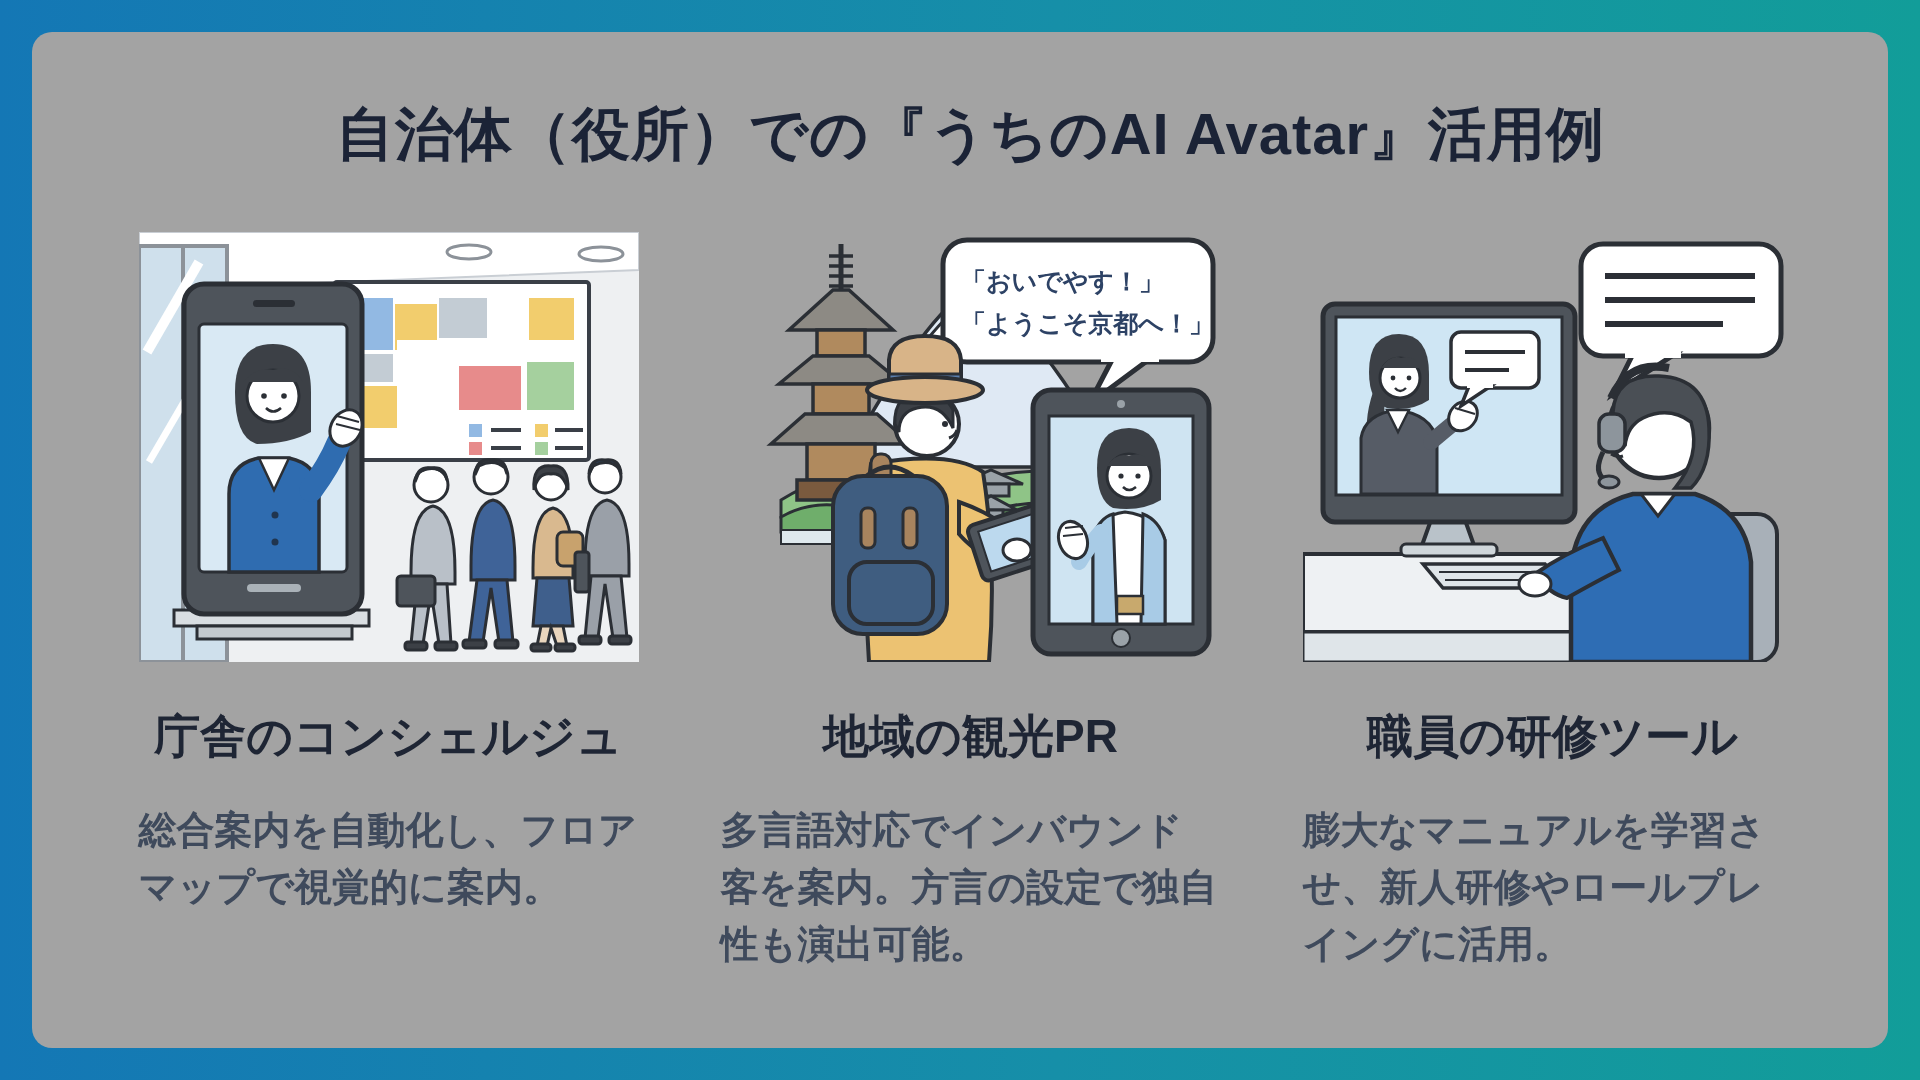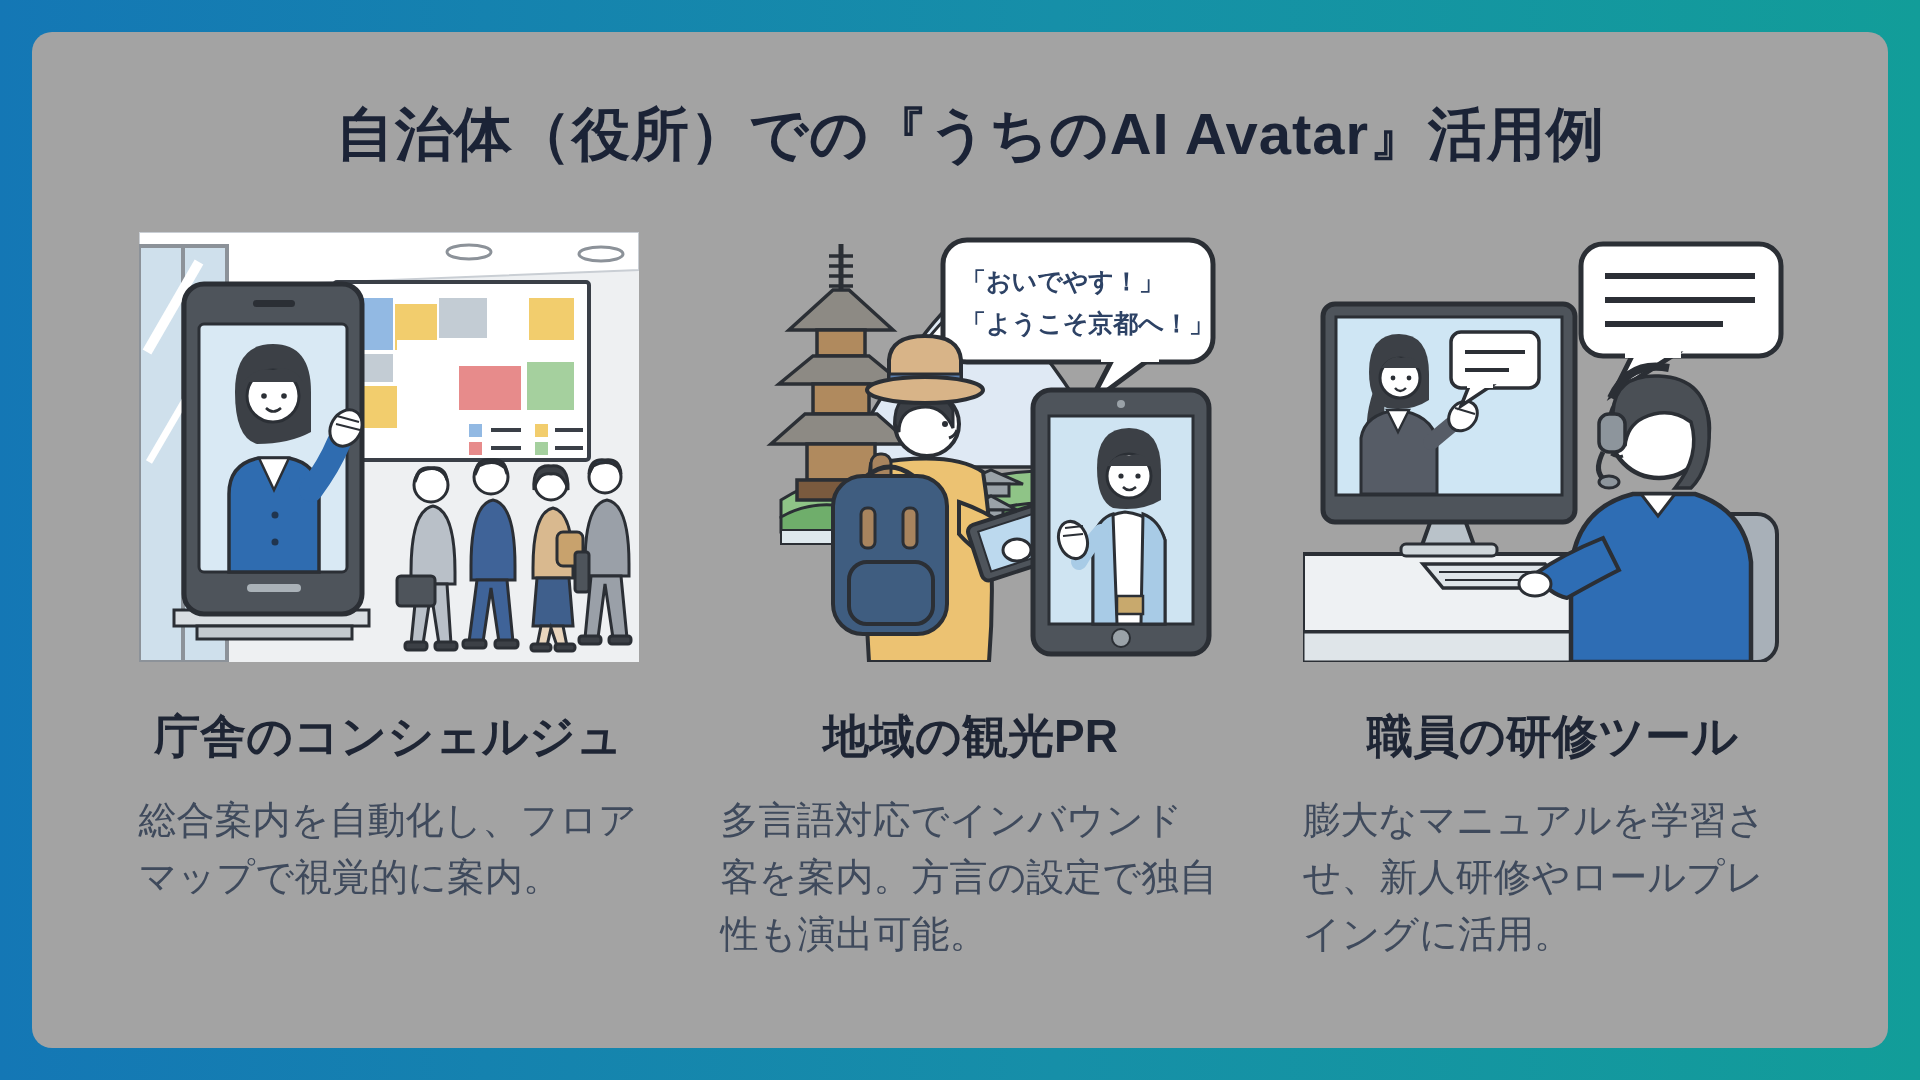--- a/index.html
+++ b/index.html
@@ -19,22 +19,22 @@
   .columns{
     display:flex;justify-content:center;gap:82px;margin-top:58px;
   }
   .column{width:500px;}
   .illus{width:500px;height:430px;display:block;}
   .heading{
     margin-top:44px;text-align:center;
     font-size:46px;font-weight:700;color:#1e2534;
   }
   .desc{
-    margin-top:24px;font-size:38px;line-height:1.5;
-    color:#3f4a5c;font-weight:400;text-align:left;
+    margin-top:34px;font-size:38px;line-height:1.5;
+    color:#3f4a5c;font-weight:700;text-align:left;
   }
   svg text{font-family:"Liberation Sans","DejaVu Sans",sans-serif;}
   .bubble-text{font-size:25px;font-weight:700;fill:#2d4265;}
 </style>
 </head>
 <body>
 
 <div class="card">
 
   <h1 class="title">自治体（役所）での『うちのAI Avatar』活用例</h1>

